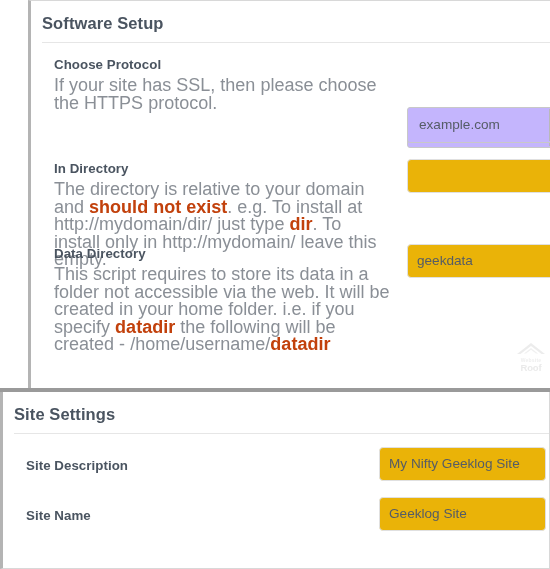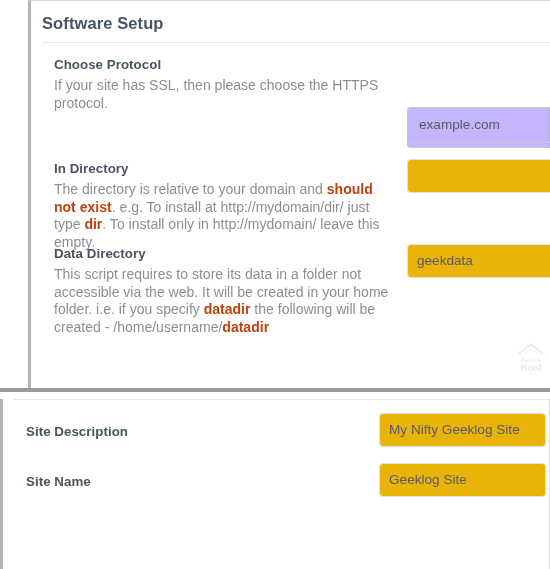--- a/index.html
+++ b/index.html
@@ -77,21 +77,21 @@
     box-sizing: border-box;
   }
   .field-label {
     font-size: 13.3px;
     font-weight: bold;
     color: #4a5460;
     line-height: 19px;
     letter-spacing: 0.05px;
   }
   .field-help {
-    font-size: 14px;
+    font-size: 18px;
     color: #8a8f96;
     line-height: 17.5px;
     padding-top: 3px;
     letter-spacing: 0.01px;
   }
   .field-help b {
     color: #c2410c;
     font-weight: bold;
   }
 
@@ -237,20 +237,21 @@
         <path d="M17 7 L24 12.5 L22 12.5 L17 8.8 L12 12.5 L10 12.5 Z" fill="#e2e2e2"></path>
       </svg>
       <div class="wm-small">Website</div>
       <div class="wm-text">Roof</div>
     </div>
   </section>
 
   <div class="panel-divider"></div>
 
   <section class="panel panel-site">
+    <div class="panel-title">Site Settings</div>
     <div class="panel-rule"></div>
 
     <div class="rows" style="padding-top:22px">
 
       <div class="row" style="height:50px">
         <div class="row-text">
           <div class="field-label">Site Description</div>
         </div>
         <div class="control text-input" style="top:-9px">My Nifty Geeklog Site</div>
       </div>

